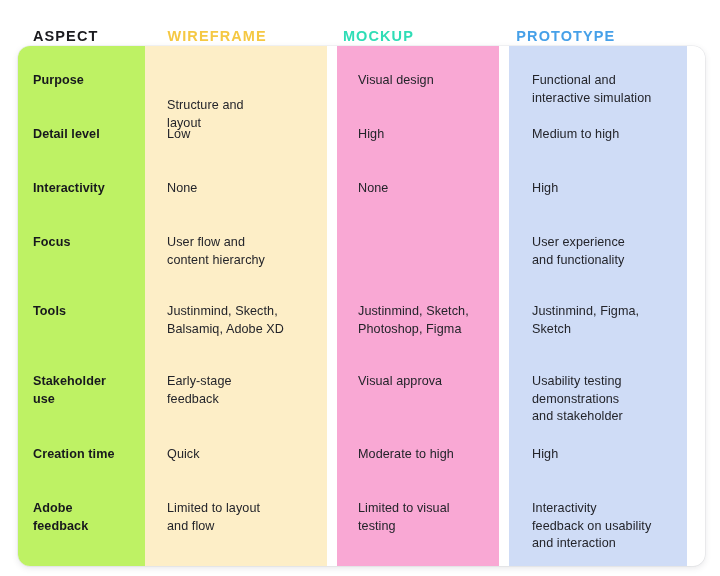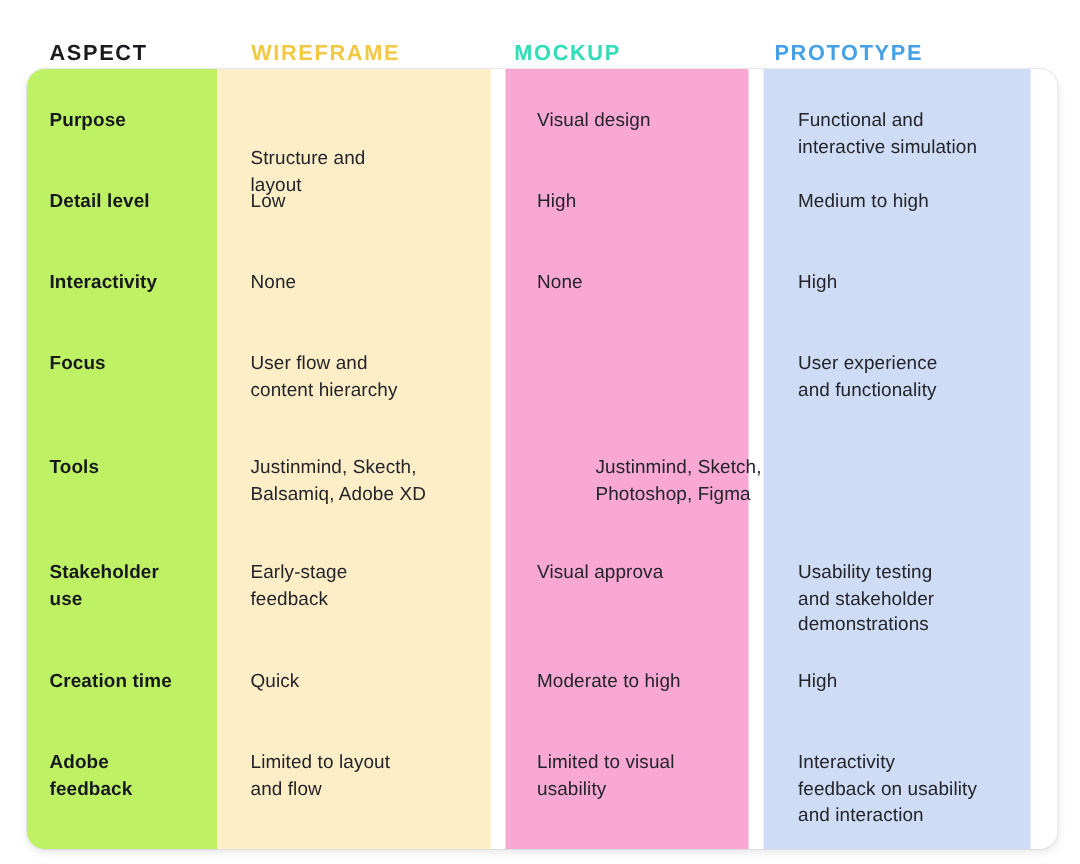--- a/index.html
+++ b/index.html
@@ -175,57 +175,61 @@
       <div class="cells">
           <div class="cell" style="top: 26px;">
             <span class="line">Visual design</span>
           </div>
           <div class="cell" style="top: 80px;">
             <span class="line">High</span>
           </div>
           <div class="cell" style="top: 134px;">
             <span class="line">None</span>
           </div>
-          <div class="cell" style="top: 257px; margin-left: 39px;">
+          <div class="cell" style="top: 257px;">
             <span class="line">Justinmind, Sketch,</span>
             <span class="line">Photoshop, Figma</span>
           </div>
           <div class="cell" style="top: 327px;">
             <span class="line">Visual approva</span>
           </div>
           <div class="cell" style="top: 400px;">
             <span class="line">Moderate to high</span>
           </div>
           <div class="cell" style="top: 454px;">
             <span class="line">Limited to visual</span>
-            <span class="line">usability</span>
+            <span class="line">testing</span>
           </div>
         </div>
     </div>
     <div class="sep"></div>
     <div class="col col-proto">
       <div class="cells">
           <div class="cell" style="top: 26px;">
             <span class="line">Functional and</span>
             <span class="line">interactive simulation</span>
           </div>
           <div class="cell" style="top: 80px;">
             <span class="line">Medium to high</span>
           </div>
           <div class="cell" style="top: 134px;">
             <span class="line">High</span>
           </div>
           <div class="cell" style="top: 188px;">
             <span class="line">User experience</span>
             <span class="line">and functionality</span>
           </div>
+          <div class="cell" style="top: 257px;">
+            <span class="line">Justinmind, Figma,</span>
+            <span class="line">Sketch</span>
+          </div>
           <div class="cell" style="top: 327px;">
             <span class="line">Usability testing</span>
+            <span class="line">demonstrations</span>
             <span class="line">and stakeholder</span>
-            <span class="line">demonstrations</span>
           </div>
           <div class="cell" style="top: 400px;">
             <span class="line">High</span>
           </div>
           <div class="cell" style="top: 454px;">
             <span class="line">Interactivity</span>
             <span class="line">feedback on usability</span>
             <span class="line">and interaction</span>
           </div>
         </div>

